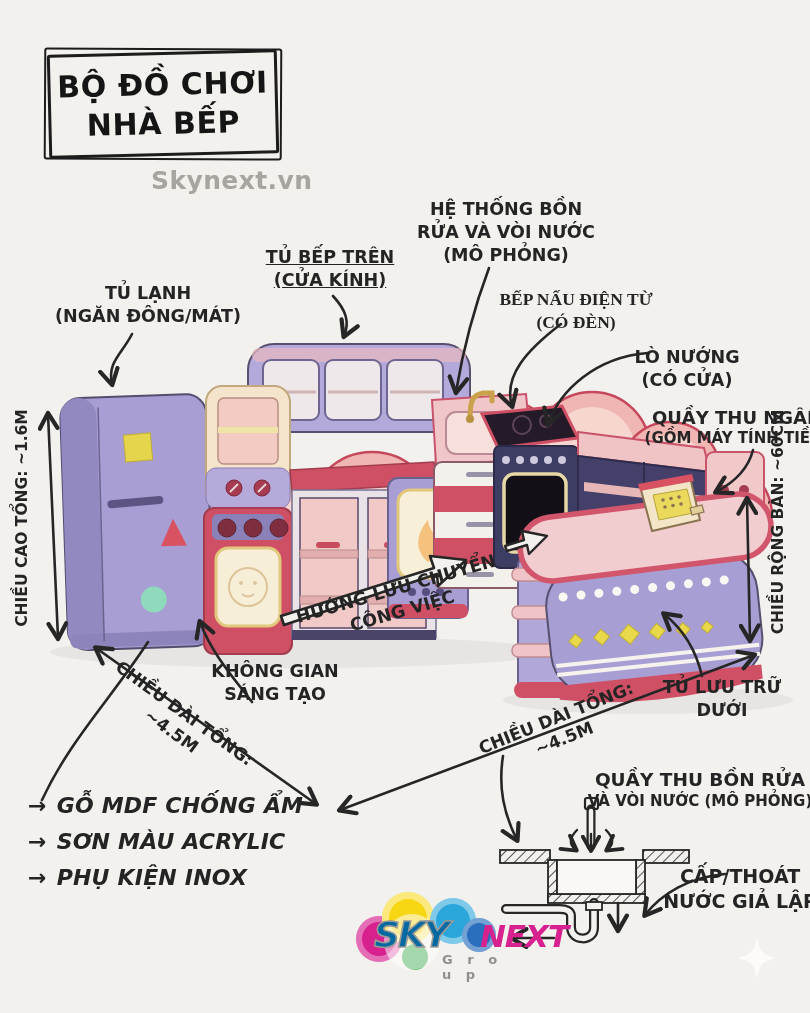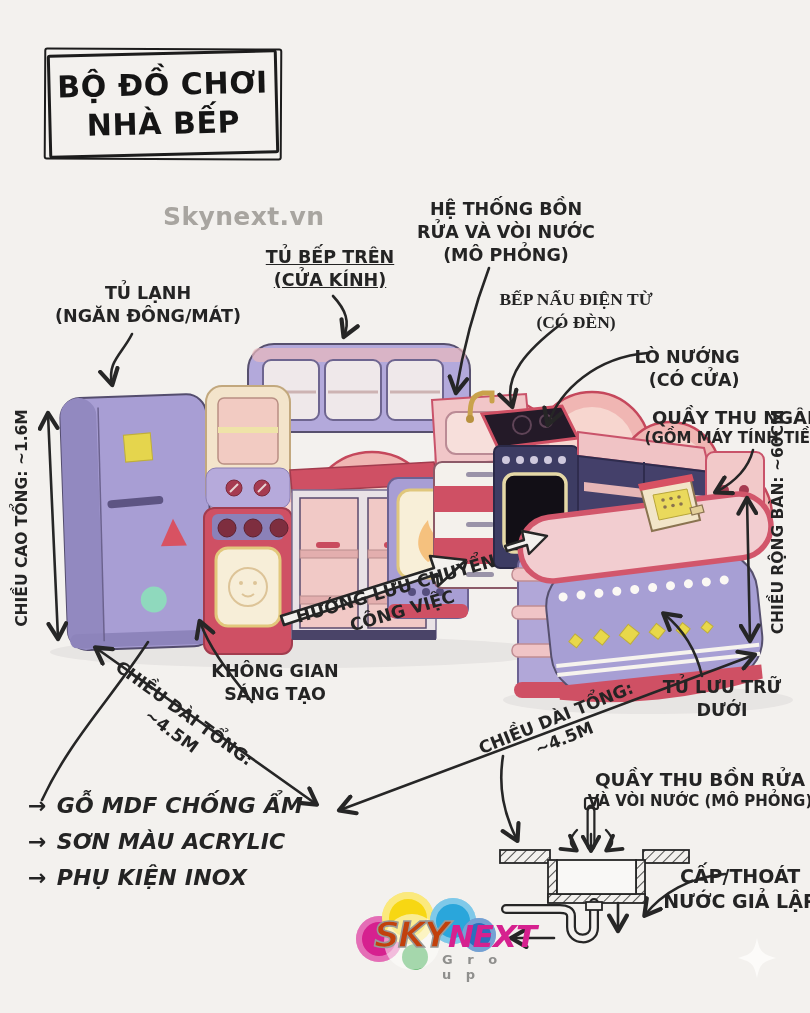--- a/index.html
+++ b/index.html
@@ -9,22 +9,22 @@
 
   
   .title-box{position:absolute;left:48px;top:52px;width:224px;height:98px;
              border:3.5px solid #1c1c1c;border-radius:3px;transform:rotate(-1.4deg);
              display:flex;flex-direction:column;justify-content:center;align-items:center;}
   .title-box::before{content:"";position:absolute;inset:-7px;border:2.5px solid #1c1c1c;
              transform:rotate(1.7deg);border-radius:3px;pointer-events:none;}
   .title-line{display:block;font-size:30px;font-weight:800;letter-spacing:.6px;
              line-height:1.3;color:#151515;text-align:center;}
 
-  .brand{position:absolute;left:163px;top:166px;font-size:25px;font-weight:700;
-         color:#a8a5a0;letter-spacing:.4px;margin-top:36px;}
+  .brand{position:absolute;left:151px;top:166px;font-size:25px;font-weight:700;
+         color:#a8a5a0;letter-spacing:.4px;}
 
   .lbl{position:absolute;font-weight:700;text-align:center;white-space:nowrap;
        line-height:1.3;transform:translateX(-50%);}
   .lbl span{display:block;}
   .fs17{font-size:17.5px;}
   .fs15{font-size:15px;}
   .rot{transform:translate(-50%,-50%);}
 
   .dim{position:absolute;font-weight:700;font-size:15.5px;white-space:nowrap;}
 
@@ -36,22 +36,22 @@
   
   .logo{position:absolute;left:350px;top:890px;width:170px;height:90px;}
   .logo .c{position:absolute;border-radius:50%;}
   .c-yellow{left:32px;top:2px;width:52px;height:52px;background:#f7d713;box-shadow:inset 0 0 0 7px rgba(255,255,255,.45);}
   .c-blue{left:80px;top:8px;width:46px;height:46px;background:#2aa6db;box-shadow:inset 0 0 0 6px rgba(255,255,255,.4);}
   .c-magenta{left:6px;top:26px;width:46px;height:46px;background:#d6218f;box-shadow:inset 0 0 0 6px rgba(255,255,255,.35);}
   .c-navy{left:112px;top:28px;width:34px;height:34px;background:#2a6fbd;box-shadow:inset 0 0 0 5px rgba(255,255,255,.35);}
   .c-green{left:52px;top:54px;width:26px;height:26px;background:#3aa94c;}
   .c-white{left:34px;top:24px;width:56px;height:56px;background:#fdfdfb;opacity:.55;}
   .logo-row{position:absolute;left:24px;top:24px;white-space:nowrap;font-style:italic;font-weight:800;}
-  .logo-sky{font-size:36px;color:#c2410c;-webkit-text-stroke:1.6px #9a9a98;letter-spacing:-2px;}
-  .logo-next{font-size:31px;color:#d6218f;letter-spacing:-1px;}
+  .logo-sky{font-size:36px;color:#0369a1;-webkit-text-stroke:1.6px #9a9a98;letter-spacing:-2px;}
+  .logo-next{font-size:31px;color:#d6218f;letter-spacing:-1px;margin-left:32px;}
   .logo-group{position:absolute;left:92px;top:62px;font-size:13px;font-weight:700;
               font-style:normal;color:#8f8f8d;letter-spacing:5px;}
 </style>
 </head>
 <body>
 
 <div class="stage">
 
   <svg class="scene" viewBox="0 0 810 1013">
     <defs>
@@ -312,21 +312,21 @@
     <span>HỆ THỐNG BỒN</span>
     <span>RỬA VÀ VÒI NƯỚC</span>
     <span>(MÔ PHỎNG)</span>
   </div>
 
   <div class="lbl fs17" style="left:576px;top:288px;font-family:Liberation Serif, serif;">
     <span>BẾP NẤU ĐIỆN TỪ</span>
     <span>(CÓ ĐÈN)</span>
   </div>
 
-  <div class="lbl fs17" style="left:687px;top:346px;text-align:right;">
+  <div class="lbl fs17" style="left:687px;top:346px;">
     <span>LÒ NƯỚNG</span>
     <span>(CÓ CỬA)</span>
   </div>
 
   <div class="lbl" style="left:737px;top:406px;font-size:18px;">
     <span>QUẦY THU NGÂN</span>
     <span class="fs15">(GỒM MÁY TÍNH TIỀN)</span>
   </div>
 
   <div class="lbl fs17 rot" style="left:399px;top:600px;transform:translate(-50%,-50%) rotate(-16deg);">

